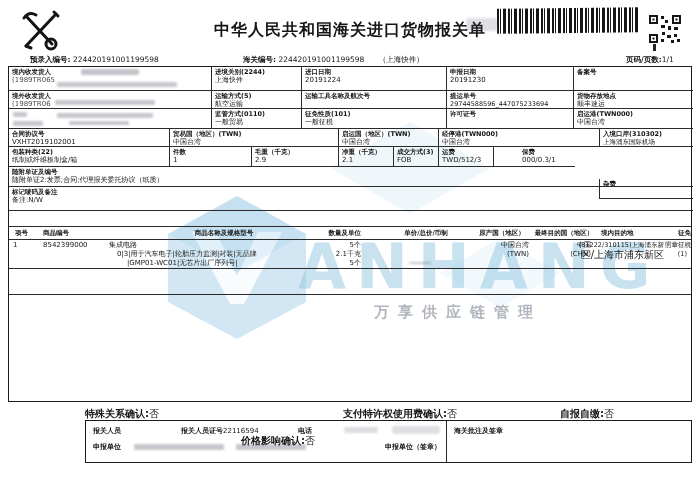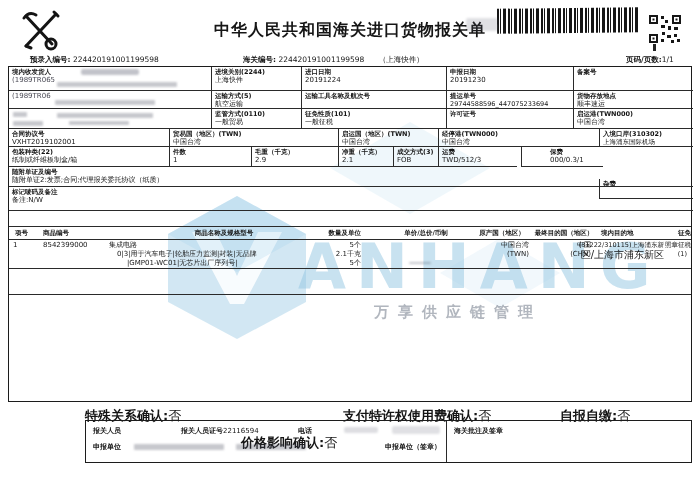--- a/index.html
+++ b/index.html
@@ -21,21 +21,21 @@
         border-bottom:1px solid #2a2a2a;padding:1px 3px;overflow:hidden;}
   .cell.first{border-left:none;}
   .lbl{font-size:6.5px;font-weight:bold;line-height:8px;white-space:nowrap;}
   .val{font-size:7px;line-height:9px;white-space:nowrap;}
   .hline{position:absolute;left:0;width:100%;height:1px;background:#2a2a2a;}
   .ghead{position:absolute;font-size:6.5px;font-weight:bold;white-space:nowrap;}
   .gtxt{position:absolute;font-size:7px;line-height:9px;white-space:nowrap;}
   .rightal{text-align:right;}
   
   .confirm-band{position:absolute;left:8px;top:402px;width:684px;height:18px;}
-  .confirm{position:absolute;top:5px;font-size:13px;font-weight:bold;white-space:nowrap;}
+  .confirm{position:absolute;top:5px;font-size:10px;font-weight:bold;white-space:nowrap;}
   .fbox{position:absolute;left:85px;top:420px;width:607px;height:43px;
         border:1.5px solid #1c1c1c;box-sizing:border-box;padding-left:24px;}
   .fbox .divider{position:absolute;left:360px;top:0;bottom:0;width:1px;background:#2a2a2a;}
   .ftxt{position:absolute;font-size:7px;font-weight:bold;white-space:nowrap;}
   .fval{font-weight:normal;}
   
   .smudge{position:absolute;background:rgba(95,98,115,0.38);filter:blur(1.1px);border-radius:2px;}
   .streak{position:absolute;background:rgba(70,72,90,0.30);filter:blur(0.8px);border-radius:1px;}
   .blurtxt{filter:blur(0.6px);color:#4a4a55;}
   .wm{pointer-events:none;}
@@ -136,20 +136,21 @@
     <div class="cell" style="left:437px;top:0;width:127px;height:24px;">
       <div class="lbl">申报日期</div>
       <div class="val">20191230</div>
     </div>
     <div class="cell" style="left:564px;top:0;width:120px;height:24px;">
       <div class="lbl">备案号</div>
       <div class="val"></div>
     </div>
 
     <div class="cell first" style="left:0;top:24px;width:202px;height:18px;">
+      <div class="lbl">境外收发货人</div>
       <div class="val blurtxt">(1989TR06</div>
       <div class="streak" style="left:46px;top:9px;width:100px;height:5px;"></div>
     </div>
     <div class="cell" style="left:202px;top:24px;width:90px;height:18px;">
       <div class="lbl">运输方式(5)</div>
       <div class="val">航空运输</div>
     </div>
     <div class="cell" style="left:292px;top:24px;width:145px;height:18px;">
       <div class="lbl">运输工具名称及航次号</div>
       <div class="val"></div>
@@ -224,21 +225,21 @@
       <div class="val">2.1</div>
     </div>
     <div class="cell" style="left:384px;top:80px;width:45px;height:20px;">
       <div class="lbl">成交方式(3)</div>
       <div class="val">FOB</div>
     </div>
     <div class="cell" style="left:429px;top:80px;width:79px;height:20px;">
       <div class="lbl">运费</div>
       <div class="val">TWD/512/3</div>
     </div>
-    <div class="cell" style="left:512px;top:80px;width:82px;height:20px;padding-left:28px;">
+    <div class="cell" style="left:484px;top:80px;width:82px;height:20px;padding-left:28px;">
       <div class="lbl">保费</div>
       <div class="val">000/0.3/1</div>
     </div>
     <div class="cell" style="left:590px;top:80px;width:94px;height:20px;margin-top:32px;">
       <div class="lbl">杂费</div>
       <div class="val"></div>
     </div>
 
     <div class="cell first" style="left:0;top:100px;width:684px;height:20px;">
       <div class="lbl">随附单证及编号</div>

